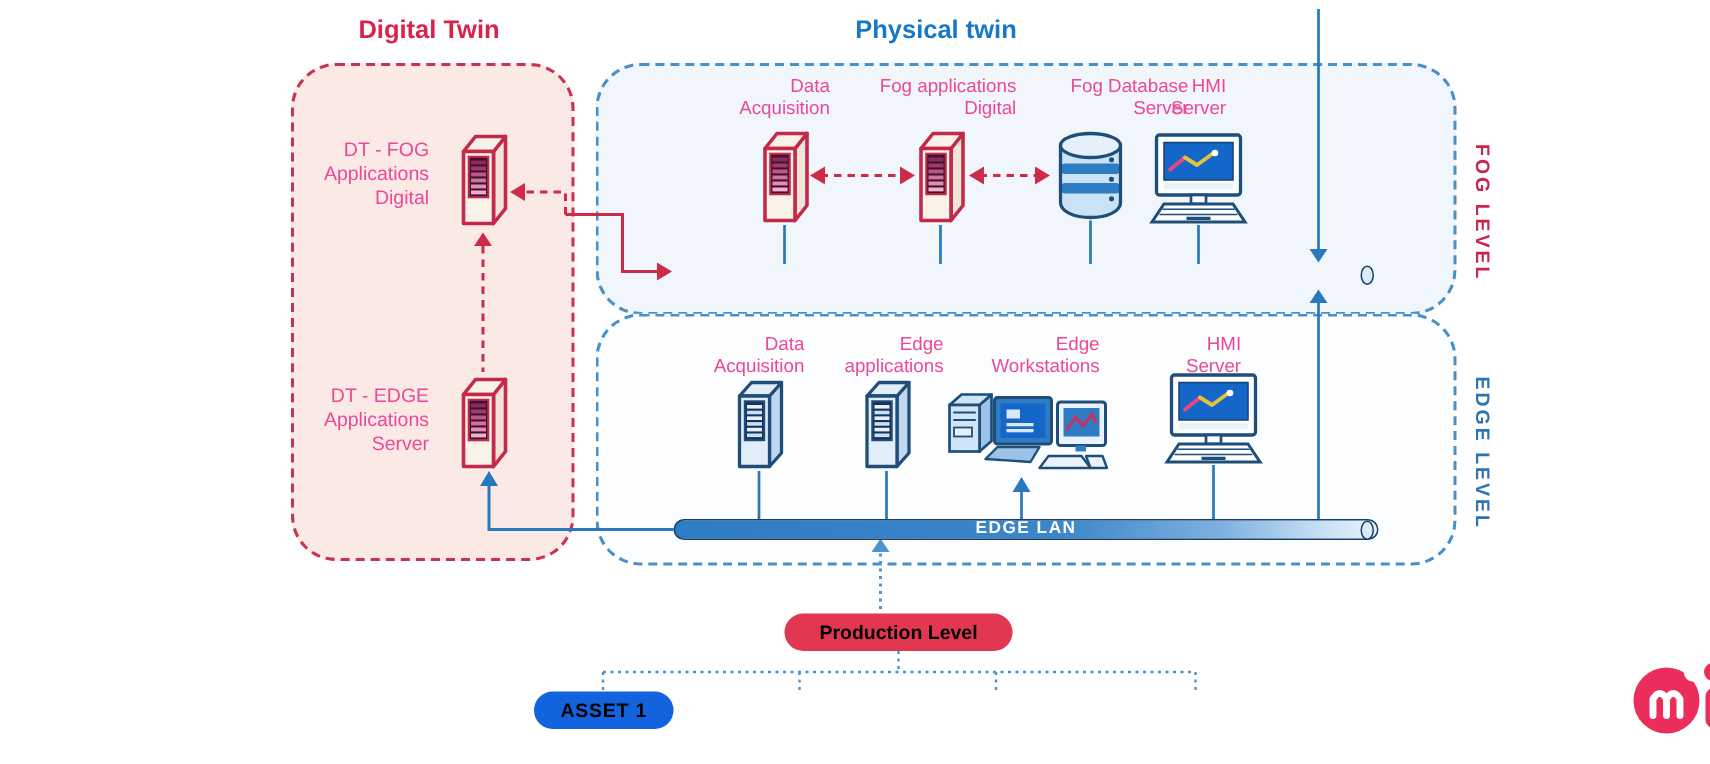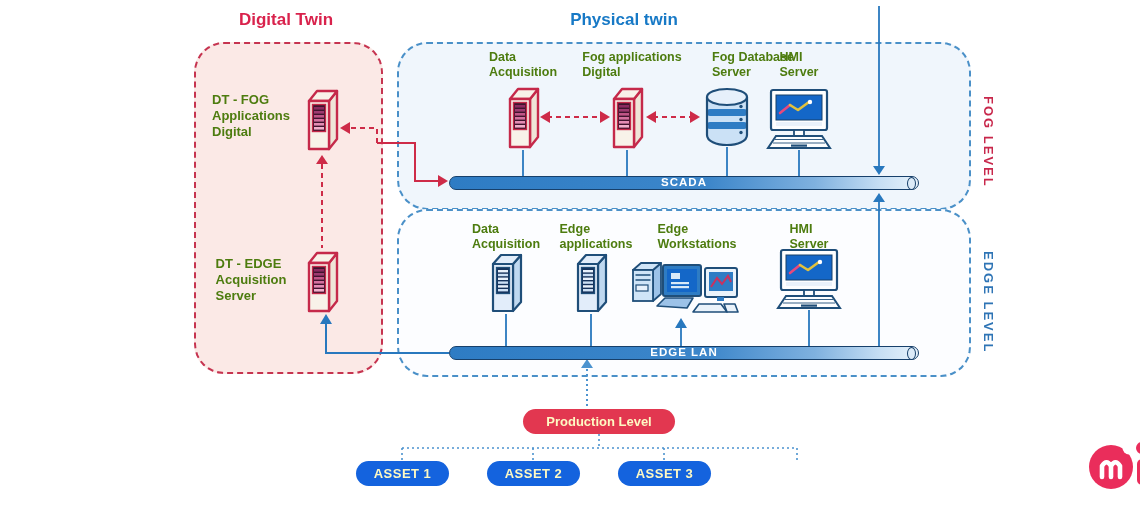--- a/index.html
+++ b/index.html
@@ -15,37 +15,37 @@
   .dt-box{border:2px dashed #C63450;background:#FBE9E6;}
   .fog-box{border:2px dashed #4A90C8;background:#F0F6FC;}
   .edge-box{border:2px dashed #4A90C8;background:#FCFDFF;}
   .side-label{
     position:absolute;writing-mode:vertical-rl;font-size:13px;font-weight:700;
     letter-spacing:2px;white-space:nowrap;
   }
   .side-red{color:#C8274B;}
   .side-blue{color:#2E74B5;}
   .lbl{
-    position:absolute;transform:translateX(-50%);text-align:left;
-    white-space:pre-line;font-weight:700;color:#4d7c0f;font-size:12.5px;line-height:1.22;
+    position:absolute;transform:translateX(-50%);text-align:right;
+    white-space:pre-line;font-weight:400;color:#ec4899;font-size:12.5px;line-height:1.22;
   }
   .dt-lbl{font-size:13px;}
   .bus{
     position:absolute;width:470px;height:14px;border:1.5px solid #17406B;border-radius:8px;
     background:linear-gradient(90deg,#2E7CC4 0%,#3C86CA 55%,#7FB1DF 78%,#C7DFF4 92%,#E7F2FB 100%);
     display:flex;align-items:center;justify-content:center;box-sizing:border-box;
   }
   .bus-text{color:#ffffff;font-size:11.5px;font-weight:600;letter-spacing:1px;line-height:1;}
   .bus-cap{
     position:absolute;width:9px;height:13px;border:1.5px solid #17406B;border-radius:50%;
     background:#DCEBF8;box-sizing:border-box;
   }
   .pill{
     position:absolute;display:flex;align-items:center;justify-content:center;
-    border-radius:13px;color:#fef9c3;font-weight:700;
+    border-radius:13px;color:#000000;font-weight:700;
   }
   .production-pill{width:152px;height:25px;background:#E23750;font-size:13px;}
   .asset-pill{width:93px;height:25px;background:#1463DE;font-size:13px;letter-spacing:.5px;justify-content:center;}
   svg{display:block;}
   #overlay{position:absolute;left:0;top:0;z-index:1;pointer-events:none;}
   .z2{z-index:2;} .z3{z-index:3;}
 </style>
 </head>
 <body>
 
@@ -131,23 +131,20 @@
     <g stroke="#4C93CF" stroke-width="1.6" stroke-dasharray="2 3" fill="none">
       <path d="M570 434 V448"></path>
       <path d="M373 448 H768"></path>
       <path d="M373 448 V460"></path>
       <path d="M504 448 V460"></path>
       <path d="M635 448 V460"></path>
       <path d="M768 448 V460"></path>
     </g>
   </svg>
 
-  <div class="bus z2" style="left:420px;top:176px;">
-    <span class="bus-text">SCADA</span>
-  </div>
   <div class="bus-cap z2" style="left:878px;top:176.5px;"></div>
 
   <div class="bus z2" style="left:420px;top:346px;">
     <span class="bus-text">EDGE LAN</span>
   </div>
   <div class="bus-cap z2" style="left:878px;top:346.5px;"></div>
 
   <div class="lbl dt-lbl z3" style="left:222px;top:92px;">DT - FOG
 Applications
 Digital</div>
@@ -160,21 +157,21 @@
       <rect x="12" y="19" width="10" height="2.6" fill="#8C2A60"></rect>
         <rect x="12" y="23" width="10" height="2.6" fill="#9E3A70"></rect>
       <rect x="12" y="27" width="10" height="2.6" fill="#C05587"></rect>
         <rect x="12" y="31" width="10" height="2.6" fill="#D4709E"></rect>
       <rect x="12" y="35" width="10" height="2.6" fill="#E48CB4"></rect>
         <rect x="12" y="39" width="10" height="2.6" fill="#F2AECB"></rect>
     </svg>
   </div>
 
   <div class="lbl dt-lbl z3" style="left:222px;top:256px;">DT - EDGE
-Acquisition
+Applications
 Server</div>
   <div class="abs z3" style="left:273px;top:250px;">
     <svg viewBox="0 0 40 64" width="40" height="64">
       <path d="M27 13 L35 3 L35 51 L27 61 Z" fill="#EFE5D8" stroke="#C5294A" stroke-width="2.4" stroke-linejoin="round"></path>
       <path d="M7 13 L15 3 L35 3 L27 13 Z" fill="#F8F2E9" stroke="#C5294A" stroke-width="2.4" stroke-linejoin="round"></path>
       <rect x="7" y="13" width="20" height="48" fill="#F8F2E9" stroke="#C5294A" stroke-width="2.4" stroke-linejoin="round"></rect>
       <rect x="10.5" y="16.5" width="13" height="27" fill="#40142E" stroke="#C5294A" stroke-width="1.4"></rect>
       <rect x="12" y="19" width="10" height="2.6" fill="#8C2A60"></rect>
         <rect x="12" y="23" width="10" height="2.6" fill="#9E3A70"></rect>
       <rect x="12" y="27" width="10" height="2.6" fill="#C05587"></rect>
@@ -325,26 +322,20 @@
     </svg>
   </div>
 
   <div class="pill production-pill z3" style="left:494px;top:409px;">
     <span>Production Level</span>
   </div>
 
   <div class="pill asset-pill z3" style="left:327px;top:461px;">
     <span>ASSET 1</span>
   </div>
-  <div class="pill asset-pill z3" style="left:458px;top:461px;">
-    <span>ASSET 2</span>
-  </div>
-  <div class="pill asset-pill z3" style="left:589px;top:461px;">
-    <span>ASSET 3</span>
-  </div>
 
   <div class="abs z3" style="left:1058px;top:437px;">
     <svg viewBox="0 0 66 56" width="66" height="56">
       <circle cx="24" cy="30" r="22" fill="#EA2D5B"></circle>
       <circle cx="42" cy="11" r="6.5" fill="#ffffff"></circle>
       <path d="M15 40 L15 29 Q19.5 21.5 24 29 L24 40 M24 29 Q28.5 21.5 33 29 L33 40" fill="none" stroke="#ffffff" stroke-width="4.6" stroke-linecap="round" stroke-linejoin="round"></path>
       <rect x="50" y="22" width="10" height="26" rx="5" fill="#EA2D5B"></rect>
       <circle cx="55" cy="11" r="6" fill="#EA2D5B"></circle>
     </svg>
   </div>

